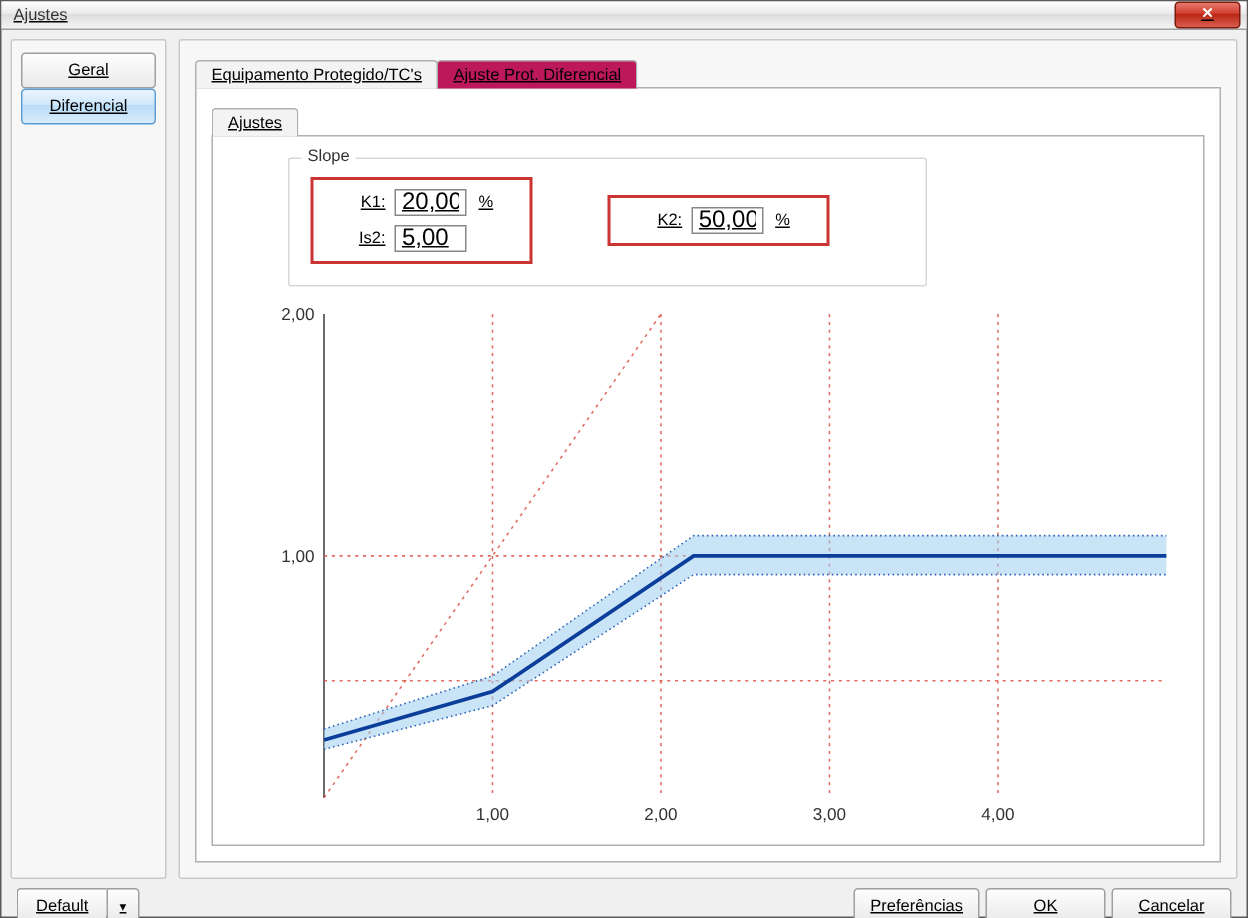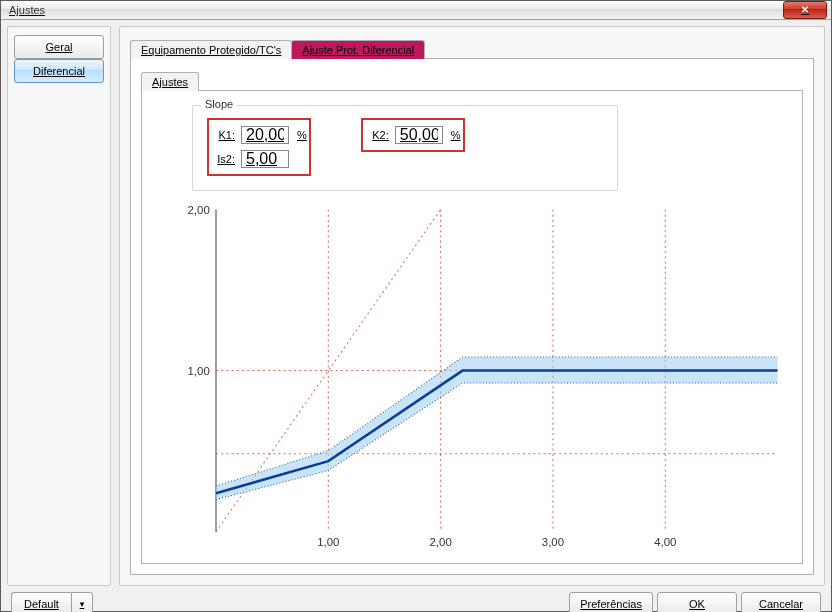--- a/index.html
+++ b/index.html
@@ -77,21 +77,21 @@
   .slope-grid { display: flex; gap: 50px; align-items: flex-start; }
   .slope-col { display: flex; flex-direction: column; gap: 6px; }
   .row-field { display: flex; align-items: center; gap: 6px; }
   .row-field label { min-width: 24px; text-align: right; }
   .row-field input.val {
     width: 48px; height: 18px; font-size: 16px; padding: 1px 4px;
     border: 1px solid #888; background: #fff; text-align: left;
   }
   .row-field .unit { margin-left: 2px; }
 
-  .redbox { border: 2px solid #c33; padding: 6px 2px; }
+  .redbox { border: 2px solid #c33; padding: 6px 24px; }
 
   
   .chart-area { flex: 1; position: relative; margin-top: 8px; }
   .chart-area svg { width: 100%; height: 100%; display: block; }
 
   .yaxis-tick { font-size: 11px; fill: #333; text-anchor: end; }
   .xaxis-tick { font-size: 11px; fill: #333; text-anchor: middle; }
   .grid-dash { stroke: #d84a3a; stroke-width: 1; stroke-dasharray: 2 3; opacity: 0.8; }
   .yaxis-line { stroke: #444; stroke-width: 1; }
   .curve-band { fill: #9fcef0; opacity: 0.55; }
@@ -170,21 +170,21 @@
                       <label>K1:</label>
                       <input class="val" type="text" value="20,00" style="">
                       <span class="unit">%</span>
                     </div>
                     <div class="row-field">
                       <label>Is2:</label>
                       <input class="val" type="text" value="5,00" style="">
                     </div>
                   </div>
                 </div>
-                <div class="redbox" style="align-self:flex-start;">
+                <div class="redbox" style="align-self:flex-start;margin-top:12px;">
                   <div class="row-field">
                     <label>K2:</label>
                     <input class="val" type="text" value="50,00" style="">
                     <span class="unit">%</span>
                   </div>
                 </div>
               </div>
             </div>
 
             <div class="chart-area">

